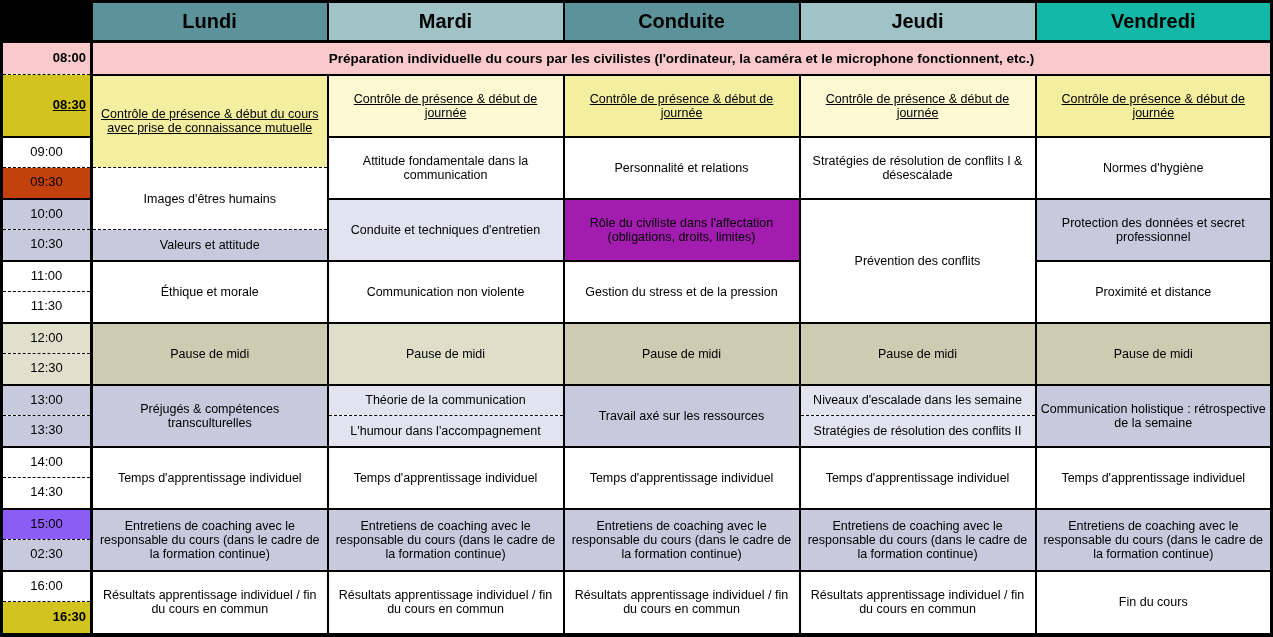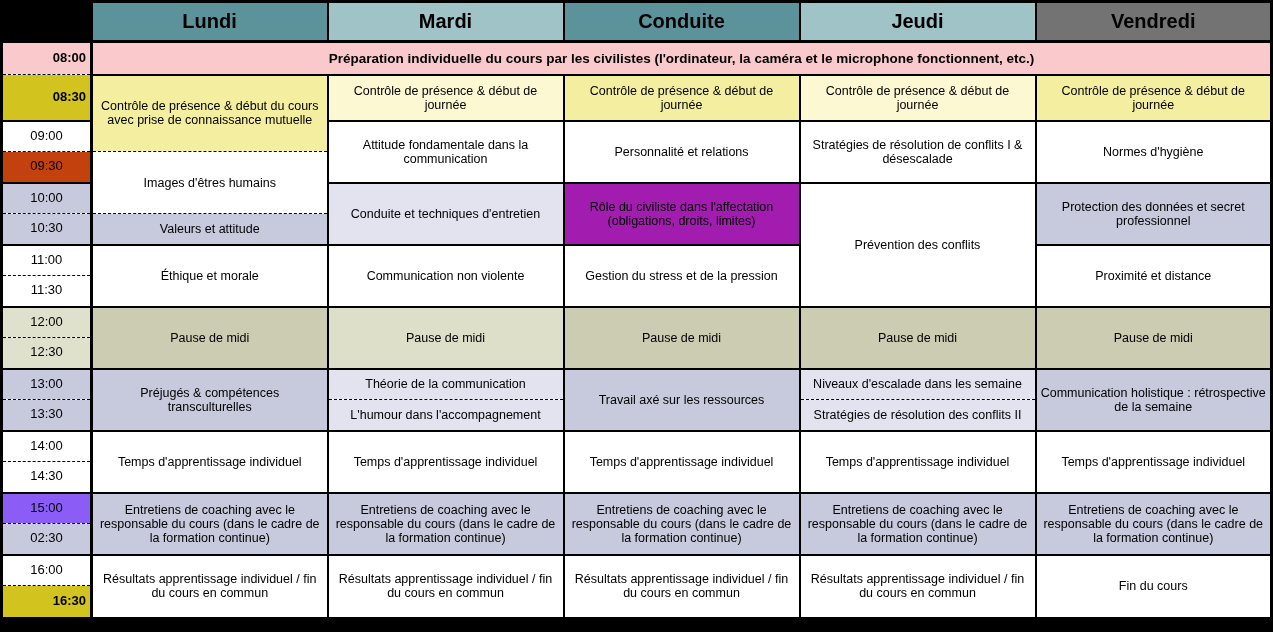--- a/index.html
+++ b/index.html
@@ -31,29 +31,29 @@
         <col style="width: 236px;">
         <col style="width: 236px;">
       </colgroup>
       <thead>
         <tr style="height: 40px;">
           <th style="background: rgb(0, 0, 0);"></th>
           <th style="background: rgb(92, 147, 155);">Lundi</th>
           <th style="background: rgb(159, 195, 199);">Mardi</th>
           <th style="background: rgb(92, 147, 155);">Conduite</th>
           <th style="background: rgb(159, 195, 199);">Jeudi</th>
-          <th style="background: #737373;">Vendredi</th>
+          <th style="background: #14b8a6;">Vendredi</th>
         </tr>
       </thead>
       <tbody>
         <tr style="height: 33px;">
           <td class="time bold bthick" style="background: rgb(249, 201, 204);">08:00</td>
           <td colspan="5" class="banner-cell bthick" style="background: rgb(249, 201, 204);">Préparation individuelle du cours par les civilistes (l'ordinateur, la caméra et le microphone fonctionnent, etc.)</td>
         </tr>
-        <tr style="height: 46px;">
+        <tr style="height: 62px; text-decoration: underline;">
           <td class="time bdash bold" style="background: rgb(211, 195, 30);">08:30</td>
           <td rowspan="2" class="bsolid" style="background: rgb(244, 239, 160);">Contrôle de présence &amp; début du cours avec prise de connaissance mutuelle</td>
           <td rowspan="1" class="bsolid" style="background: rgb(252, 248, 210);">Contrôle de présence &amp; début de journée</td>
           <td rowspan="1" class="bsolid" style="background: rgb(244, 239, 160);">Contrôle de présence &amp; début de journée</td>
           <td rowspan="1" class="bsolid" style="background: rgb(252, 248, 210);">Contrôle de présence &amp; début de journée</td>
           <td rowspan="1" class="bsolid" style="background: rgb(244, 239, 160);">Contrôle de présence &amp; début de journée</td>
         </tr>
         <tr style="height: 31px;">
           <td class="time bsolid" style="background: rgb(255, 255, 255);">09:00</td>
           <td rowspan="2" class="bsolid" style="background: rgb(255, 255, 255);">Attitude fondamentale dans la communication</td>

